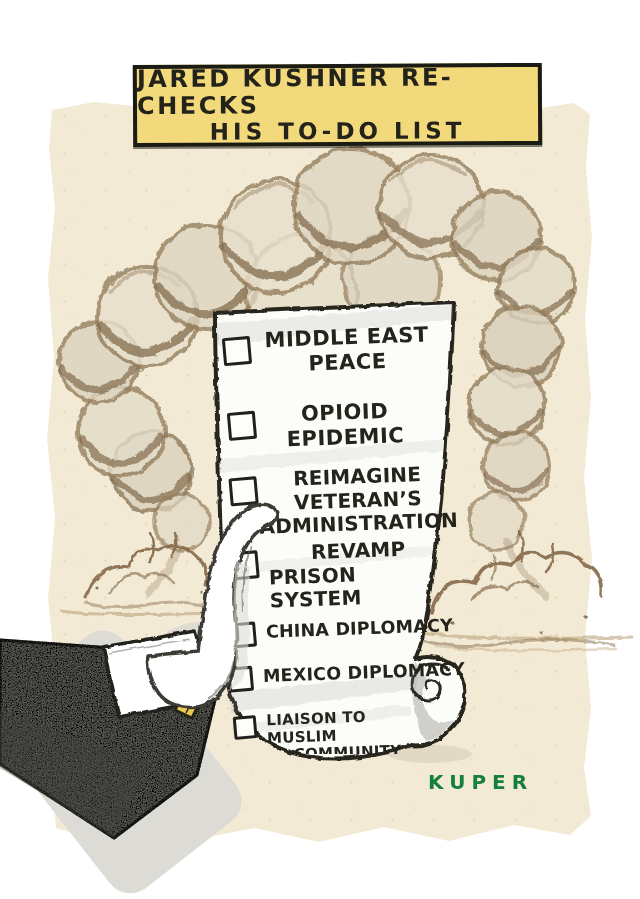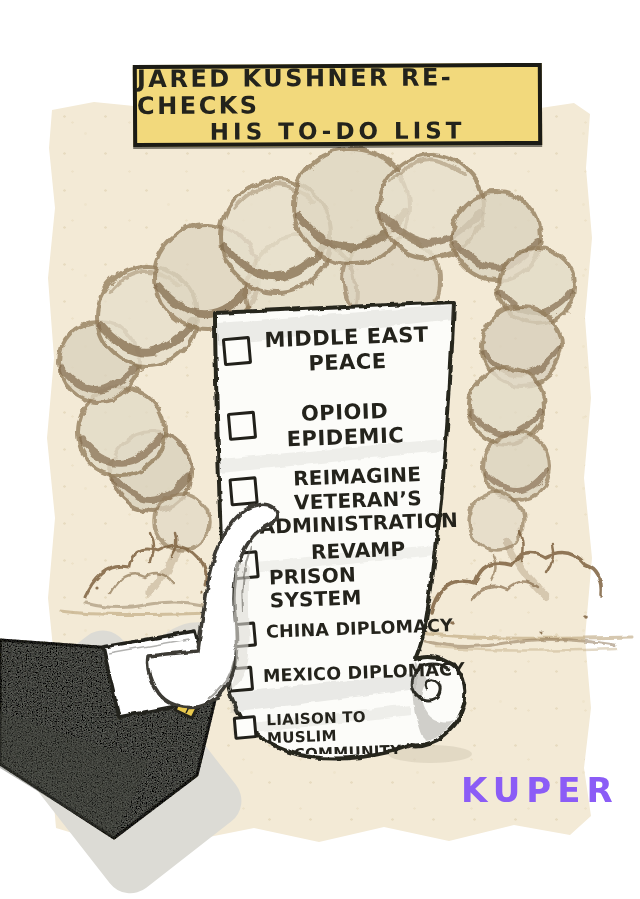--- a/index.html
+++ b/index.html
@@ -39,22 +39,22 @@
   .cbx.c18{width:17px;height:17px;margin-top:3px;}
   .lines{display:flex;flex-direction:column;align-items:center;font-weight:bold;line-height:1.18;}
   .fz21{font-size:21px;letter-spacing:.5px;}
   .fz20{font-size:20px;letter-spacing:.2px;}
   .fz17{font-size:17.5px;letter-spacing:.2px;margin-top:2px;}
   .fz15{font-size:15px;letter-spacing:.3px;}
   .ml14{margin-left:14px;} .ml10{margin-left:10px;}
   .clip7{position:absolute;left:230px;top:708px;width:220px;height:46px;overflow:hidden;z-index:3;}
   .clip7 .todo-item{position:absolute;left:4px;top:2px;}
 
-  .signature{position:absolute;left:461px;top:770px;z-index:3;
-    font-size:34px;font-weight:bold;letter-spacing:6px;color:#8b5cf6;}
+  .signature{position:absolute;left:428px;top:770px;z-index:3;
+    font-size:20px;font-weight:bold;letter-spacing:6px;color:#15803d;}
 </style>
 </head>
 <body>
 
 <div class="stage">
 
   <div class="cream"></div>
 
   <svg class="layer" viewBox="0 0 640 899" aria-hidden="true">
     <defs>

